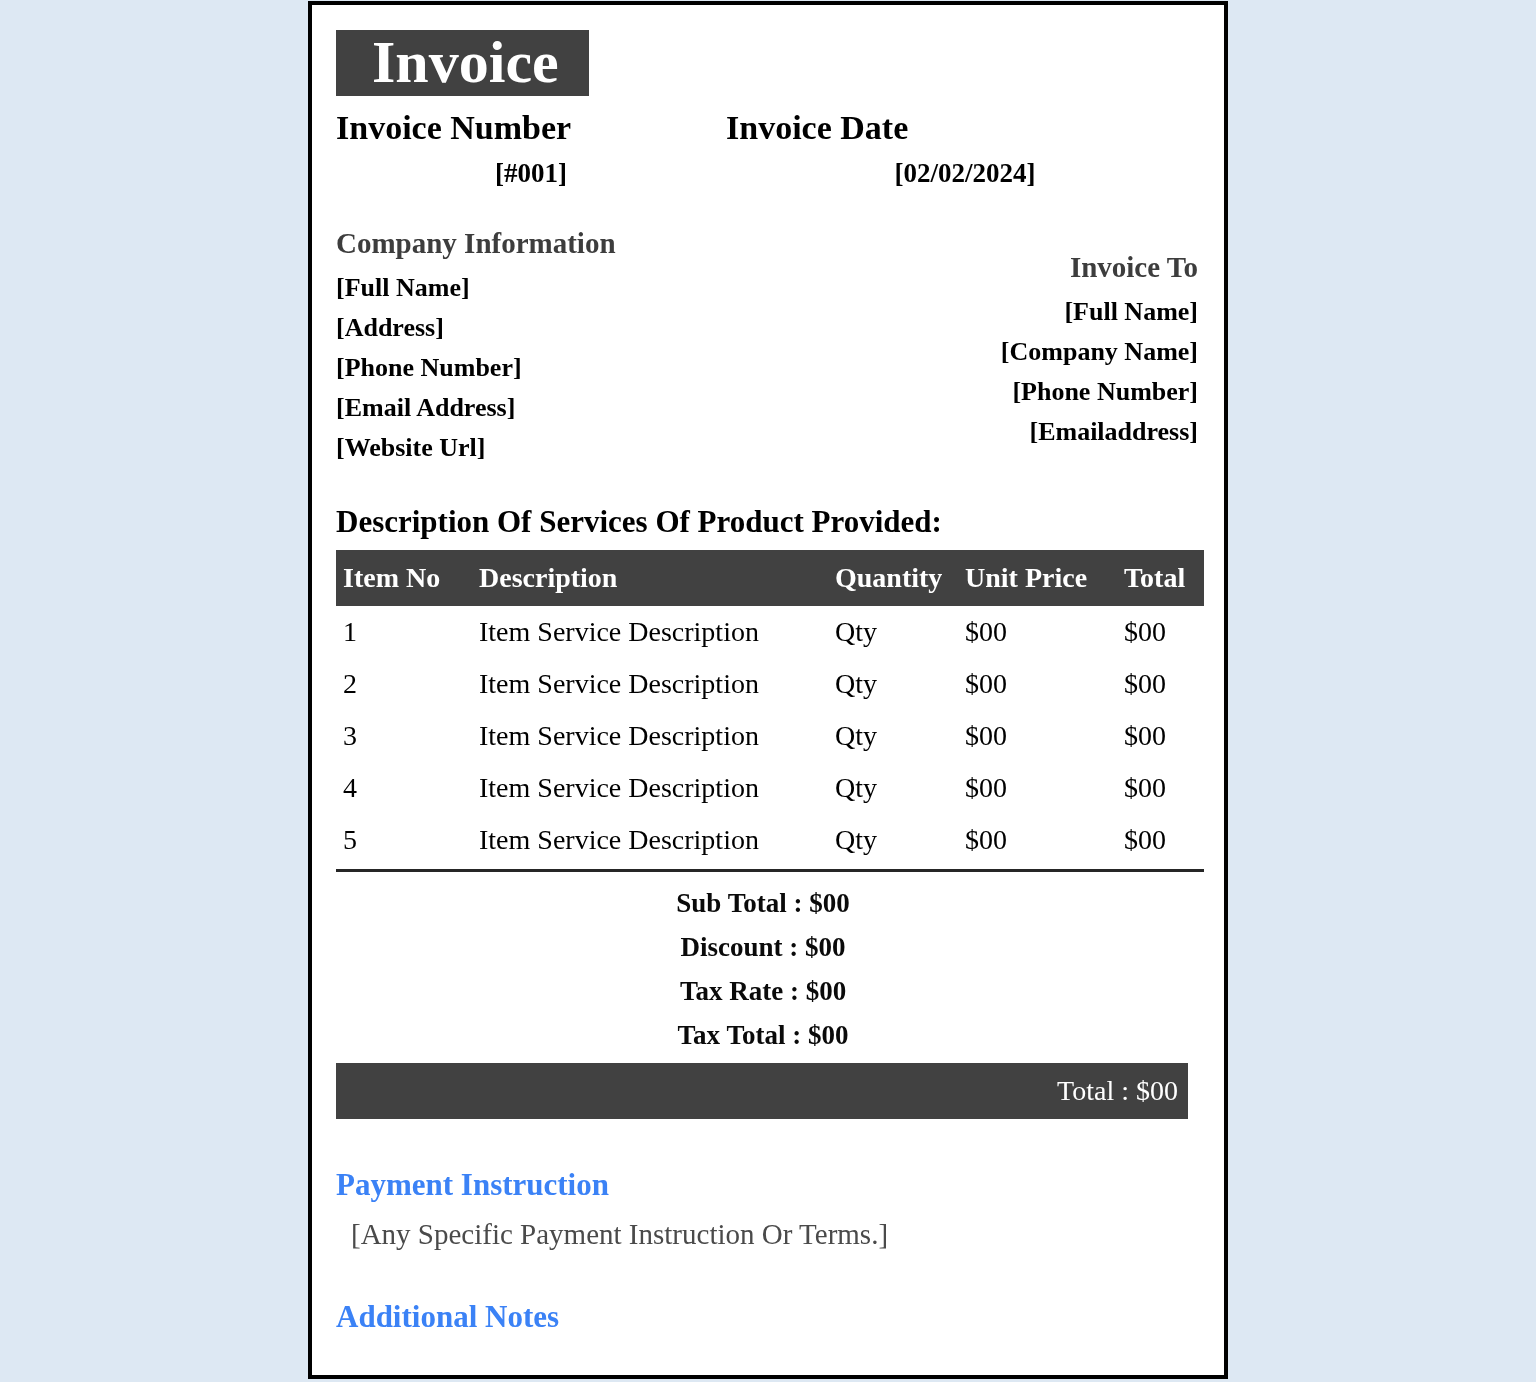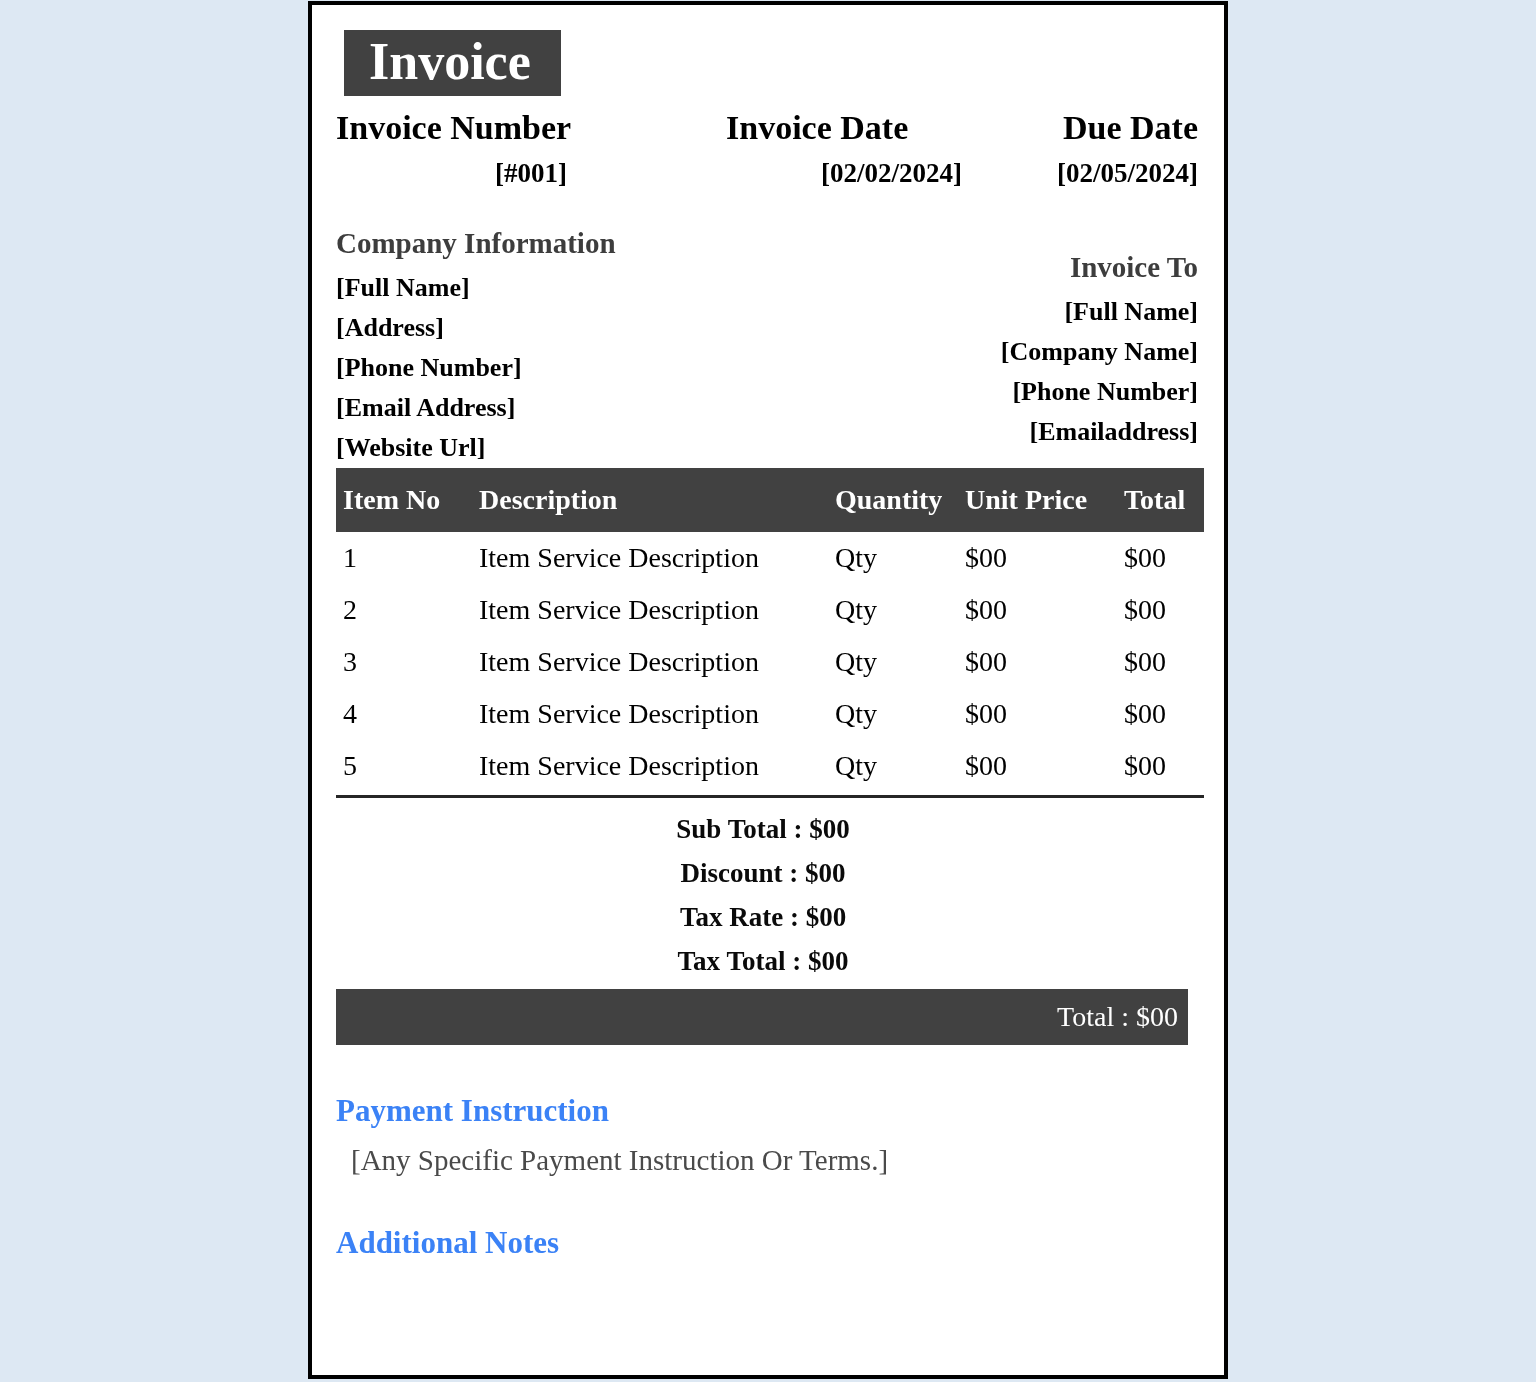--- a/index.html
+++ b/index.html
@@ -16,25 +16,24 @@
     margin:1px auto 0 auto;
     background:#ffffff;
     border:4px solid #000;
     padding:25px 20px 16px 24px;
   }
   
   .title-box{
     display:inline-block;
     background:#414141;
     color:#fff;
-    font-size:52px;
+    font-size:60px;
     font-weight:bold;
     line-height:62px;
-    padding:1px 30px 3px 25px;
-    margin-left:8px;
+    padding:1px 30px 3px 36px;
   }
   
   .meta-row{
     display:grid;
     grid-template-columns:390px 1fr auto;
     margin-top:13px;
   }
   .meta-label{font-size:34px;font-weight:bold;}
   .meta-value{font-size:27px;font-weight:bold;margin-top:11px;text-align:center;}
   .meta-col-right{text-align:right;padding-right:6px;}
@@ -48,21 +47,21 @@
   
   .items-heading{font-size:31px;font-weight:bold;color:#000;margin:36px 0 10px 0;}
   table.items{width:100%;border-collapse:collapse;table-layout:fixed;}
   table.items col.c1{width:136px;}
   table.items col.c2{width:356px;}
   table.items col.c3{width:130px;}
   table.items col.c4{width:159px;}
   table.items thead th{
     background:#414141;color:#fff;
     font-size:28px;font-weight:bold;text-align:left;
-    height:64px;padding:0 0 0 7px;
+    height:56px;padding:0 0 0 7px;
   }
   table.items tbody td{
     font-size:28px;height:52px;vertical-align:middle;
     padding:0 0 0 7px;color:#000;
   }
   .divider{border-top:3px solid #262626;margin-top:3px;}
   
   .totals{text-align:center;padding-right:14px;margin-top:9px;}
   .totals .t-line{font-size:27px;font-weight:bold;line-height:44px;color:#0a0a0a;}
   .total-bar{
@@ -90,44 +89,41 @@
 
   <div class="meta-row">
     <div>
       <div class="meta-label">Invoice Number</div>
       <div class="meta-value">[#001]</div>
     </div>
     <div>
       <div class="meta-label">Invoice Date</div>
       <div class="meta-value">[02/02/2024]</div>
     </div>
-    <div class="meta-col-right">
-      <div class="meta-label">Due Date</div>
-      <div class="meta-value">[02/05/2024]</div>
-    </div>
   </div>
 
   <div class="parties">
     <div class="company">
       <h3 class="party-heading">Company Information</h3>
       <div class="party-line">[Full Name]</div>
       <div class="party-line">[Address]</div>
       <div class="party-line">[Phone Number]</div>
       <div class="party-line">[Email Address]</div>
       <div class="party-line">[Website Url]</div>
     </div>
     <div class="invoice-to">
       <h3 class="party-heading">Invoice To</h3>
       <div class="party-line">[Full Name]</div>
       <div class="party-line">[Company Name]</div>
       <div class="party-line">[Phone Number]</div>
       <div class="party-line">[Emailaddress]</div>
     </div>
   </div>
 
+  <h2 class="items-heading">Description Of Services Of Product Provided:</h2>
 
   <table class="items">
     <colgroup>
         <col class="c1">
         <col class="c2">
         <col class="c3">
         <col class="c4">
         <col class="c5">
       </colgroup>
     <thead>

